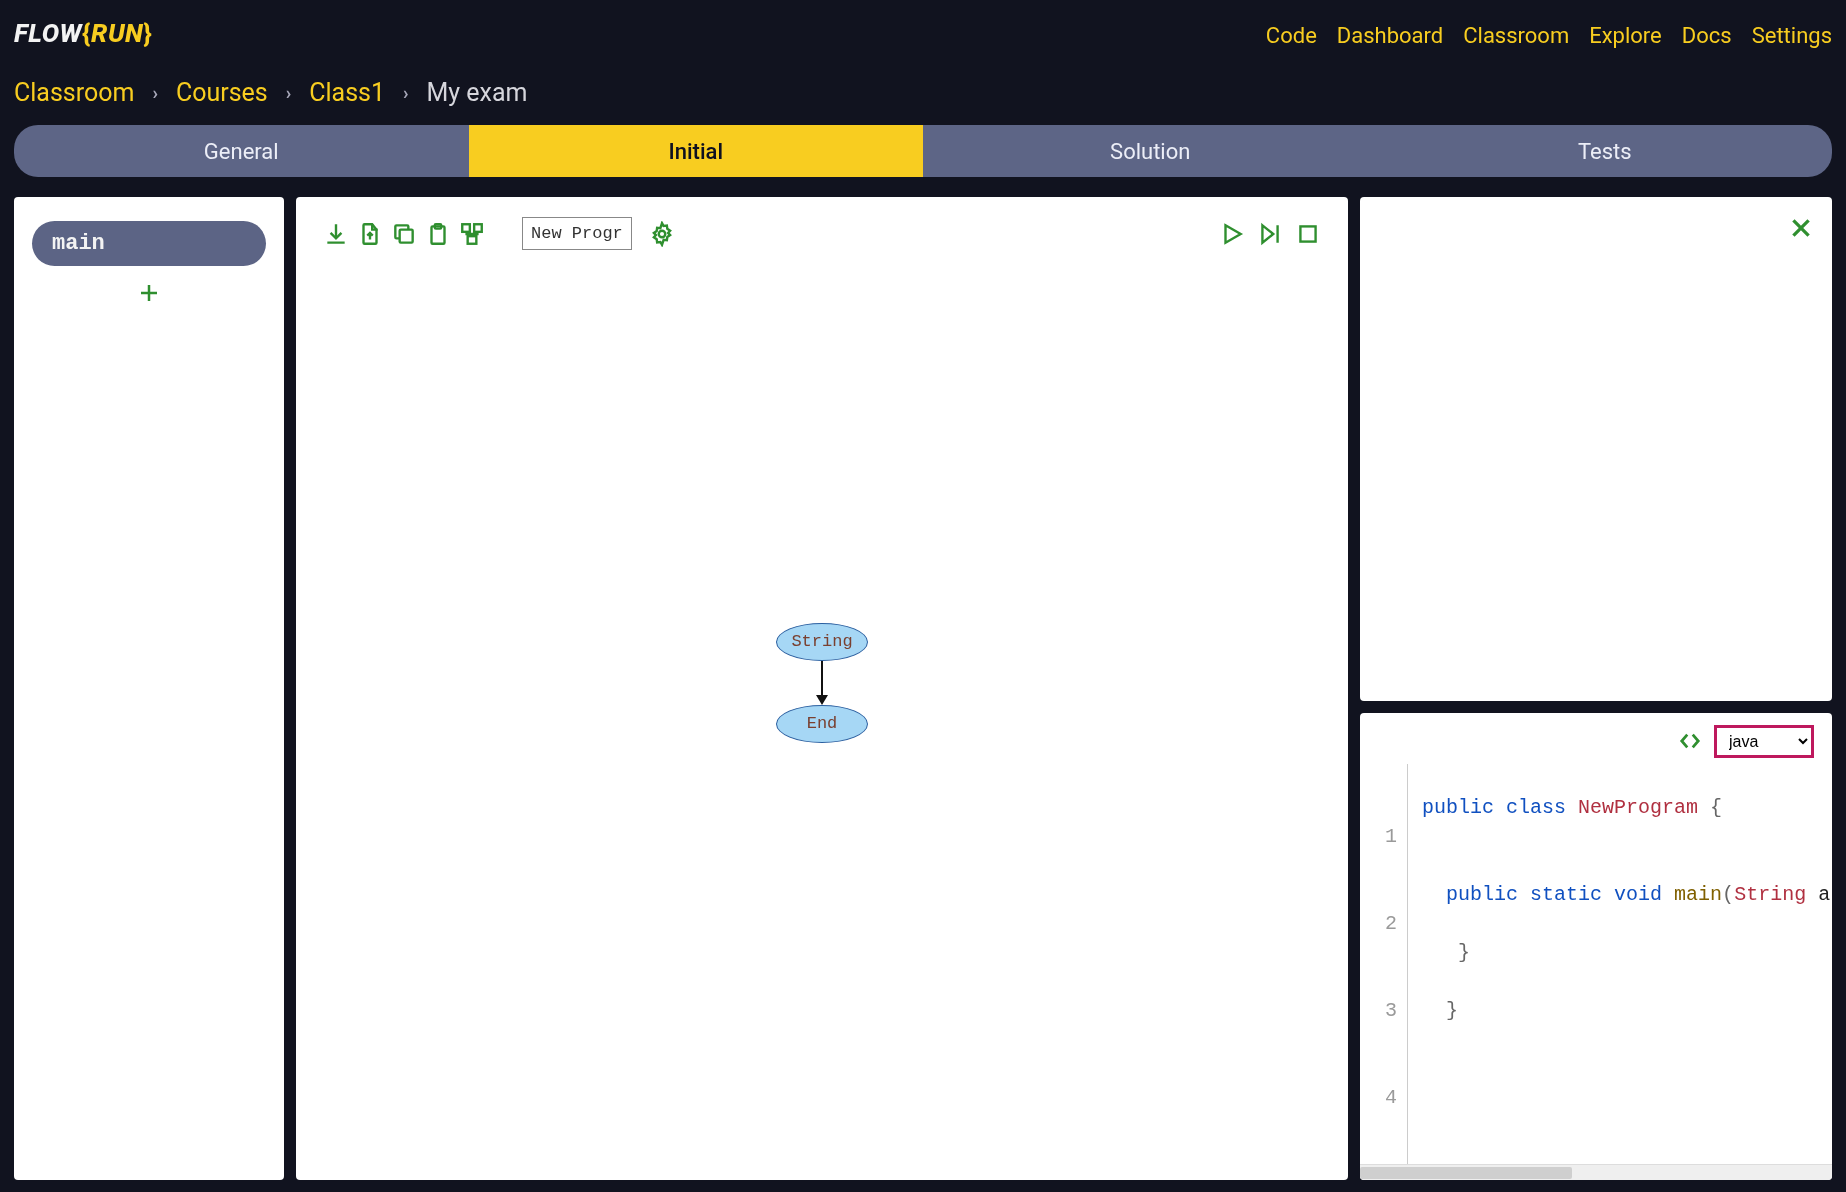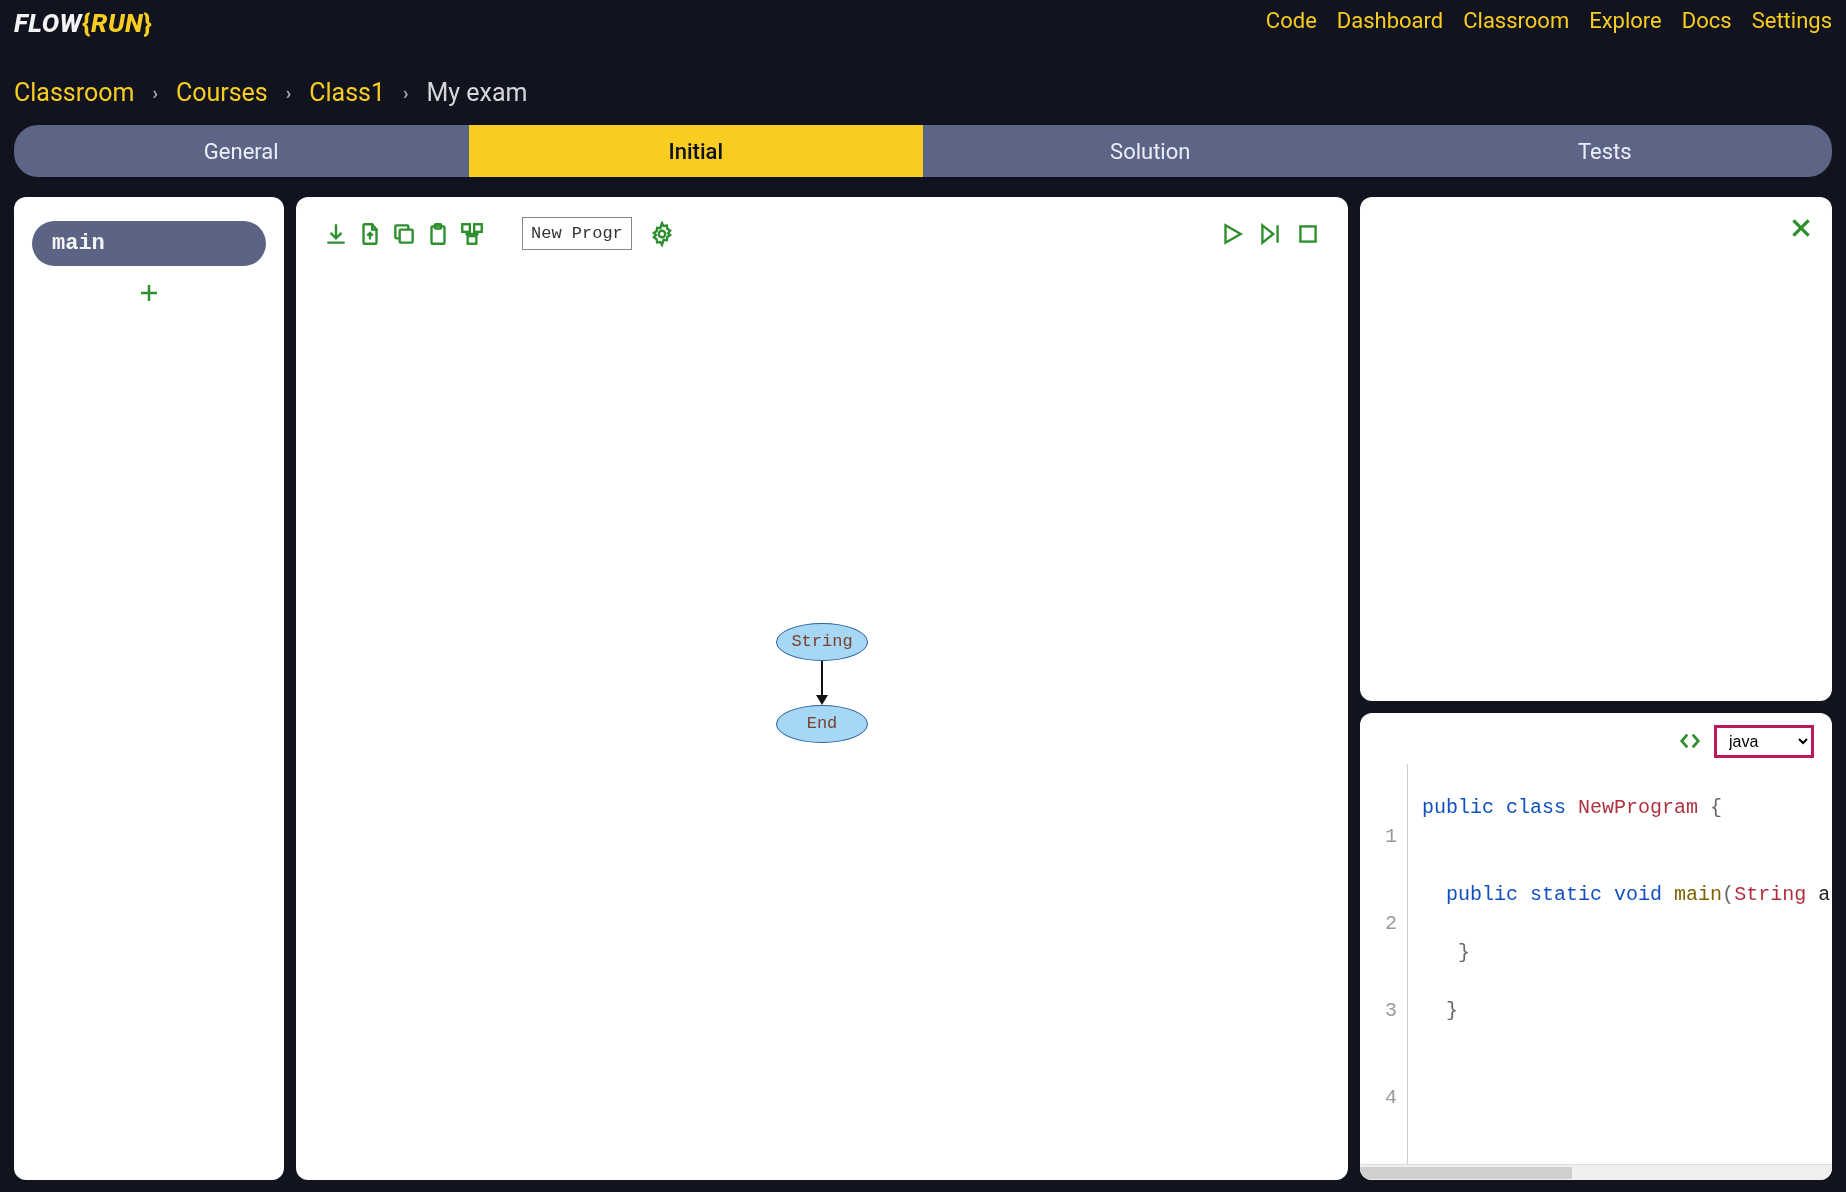--- a/index.html
+++ b/index.html
@@ -7,21 +7,21 @@
   body {
     background: #11131f;
     font-family: -apple-system, BlinkMacSystemFont, "Segoe UI", Roboto, sans-serif;
     color: #fff;
     overflow: hidden;
   }
 
   
   .header {
     display: flex;
-    align-items: flex-start;
+    align-items: flex-end;
     justify-content: space-between;
     padding: 8px 14px 0 14px;
     height: 48px;
   }
   .logo {
     font-weight: 800;
     font-size: 26px;
     letter-spacing: 0.5px;
     color: #f3f3f3;
     font-style: italic;
@@ -86,21 +86,21 @@
 
   
   .main {
     display: flex;
     gap: 12px;
     padding: 20px 14px 14px;
     height: calc(100% - 48px - 80px - 47px);
   }
   .panel {
     background: #fff;
-    border-radius: 12px;
+    border-radius: 4px;
     color: #222;
     display: flex;
     flex-direction: column;
     overflow: hidden;
   }
 
   
   .sidebar {
     width: 270px;
     padding: 24px 18px;

